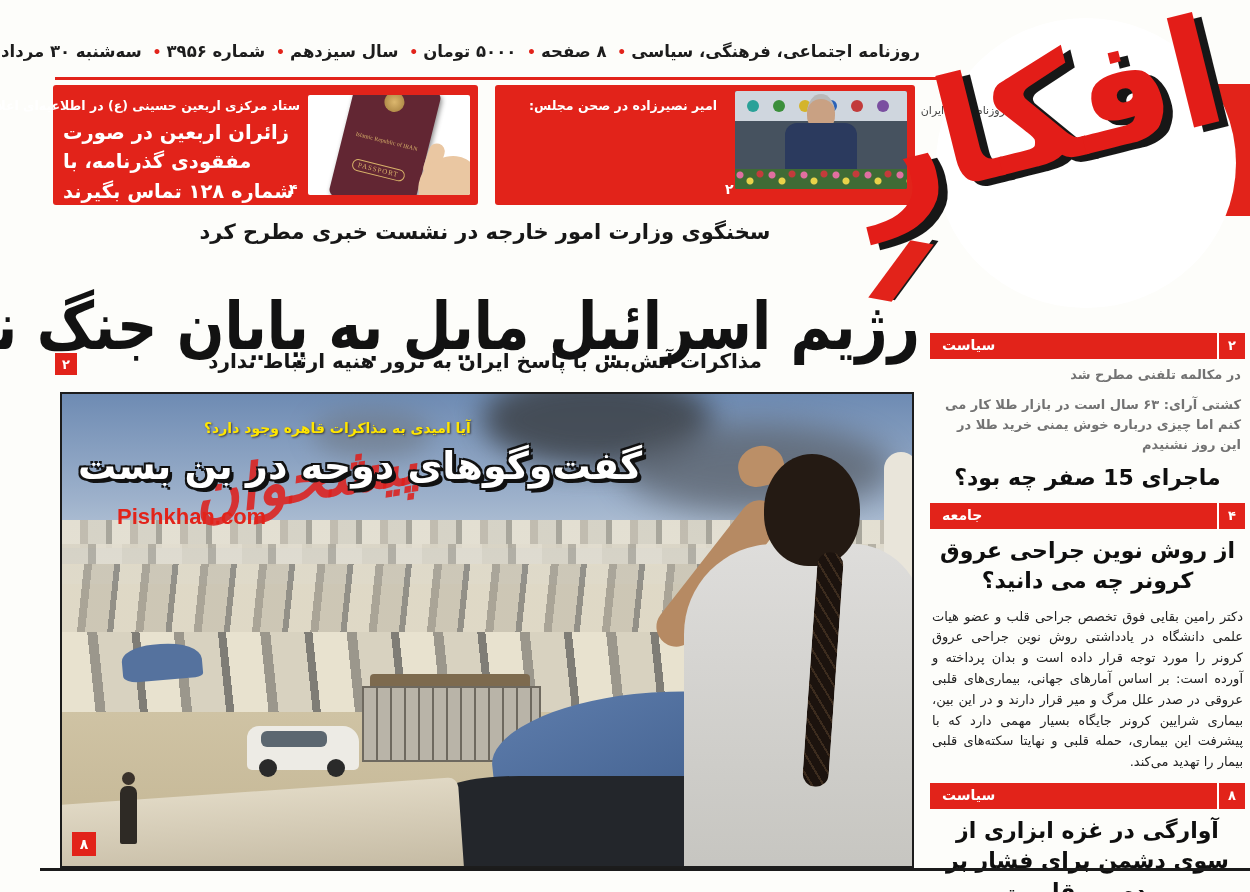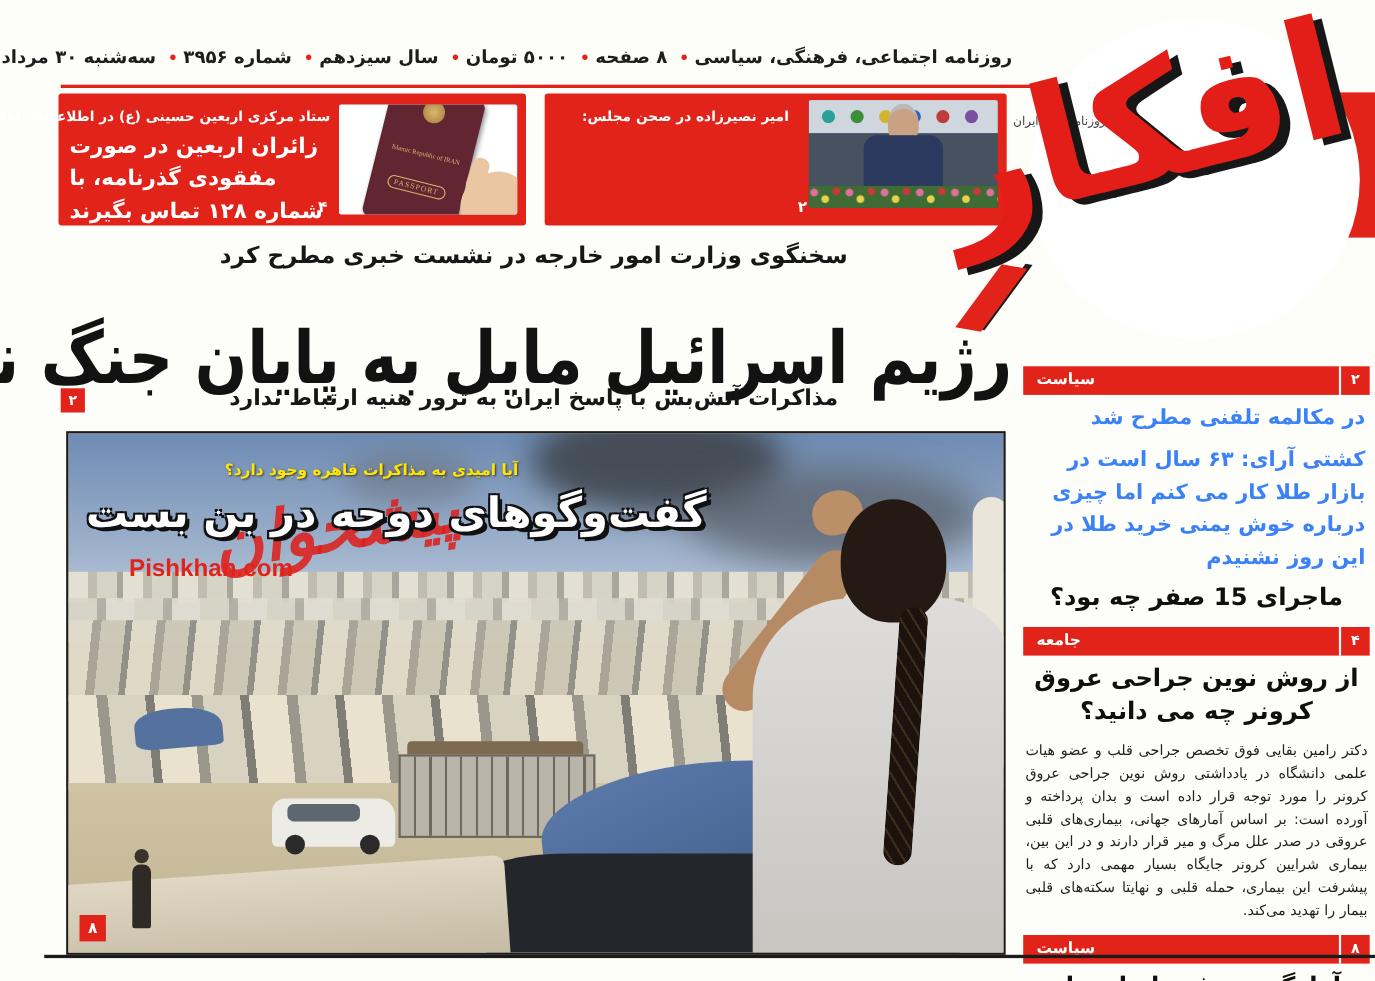--- a/index.html
+++ b/index.html
@@ -139,21 +139,21 @@
           font-family:"Liberation Sans",sans-serif;direction:ltr;}
   .photo-badge{position:absolute;left:10px;bottom:10px;width:24px;height:24px;font-size:14px;}
 
   
   .sidebar{position:absolute;left:930px;top:333px;width:315px;}
   .sec{margin-bottom:10px;}
   .sec-bar{position:relative;height:26px;background:#e2231a;}
   .sec-label{position:absolute;left:12px;top:4px;color:#fff;font-size:14px;font-weight:bold;}
   .sec-num{position:absolute;right:0;top:0;width:26px;height:26px;border-left:2px solid #fff;
            color:#fff;text-align:center;line-height:26px;font-size:13px;font-weight:bold;}
-  .sec-kicker{font-size:19px;font-weight:bold;color:#3b82f6;text-align:right;margin:6px 4px 0;line-height:1.55;}
+  .sec-kicker{font-size:13px;font-weight:bold;color:#737373;text-align:right;margin:6px 4px 0;line-height:1.55;}
   .sec-head{font-size:22px;font-weight:900;color:#0f0f0f;text-align:center;margin:7px 0 10px;line-height:1.38;}
   .sec-body{font-size:13px;color:#222;text-align:justify;line-height:1.6;margin:0 2px 10px;}
 
   .bottom-rule{position:absolute;left:40px;right:0;top:868px;height:3px;background:#1b1b1b;}
 </style>
 </head>
 <body>
 
 <div class="page">
 

